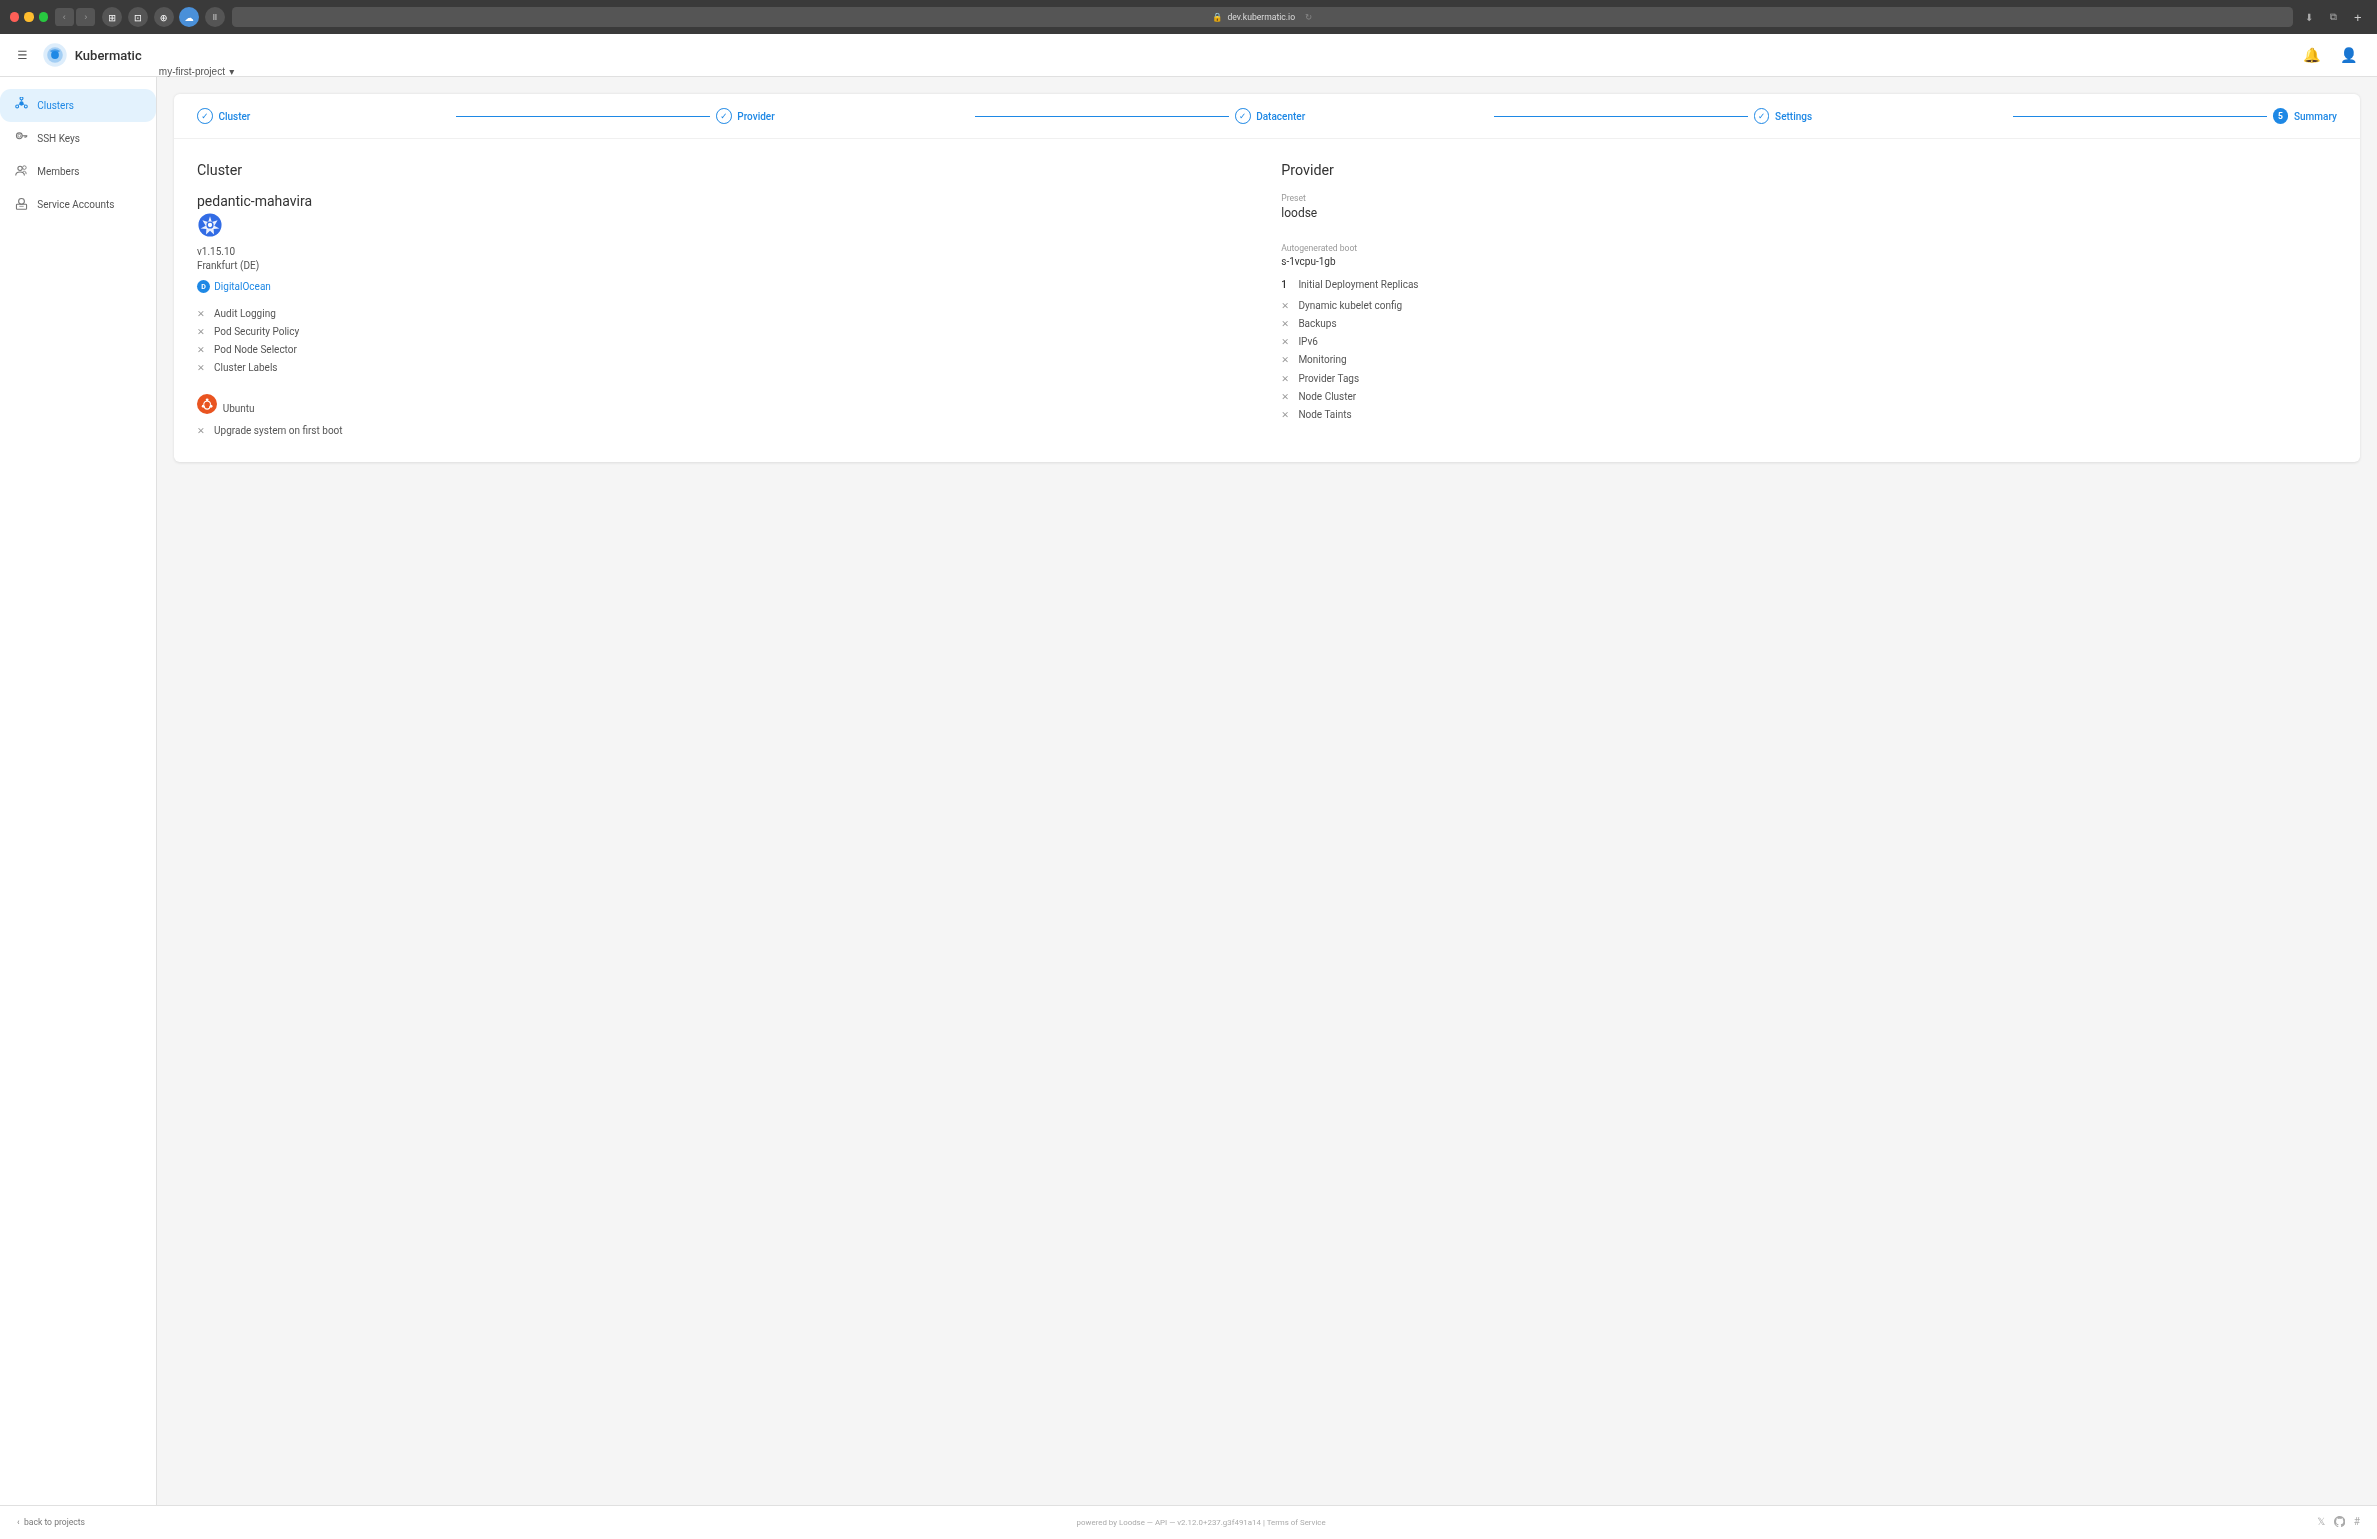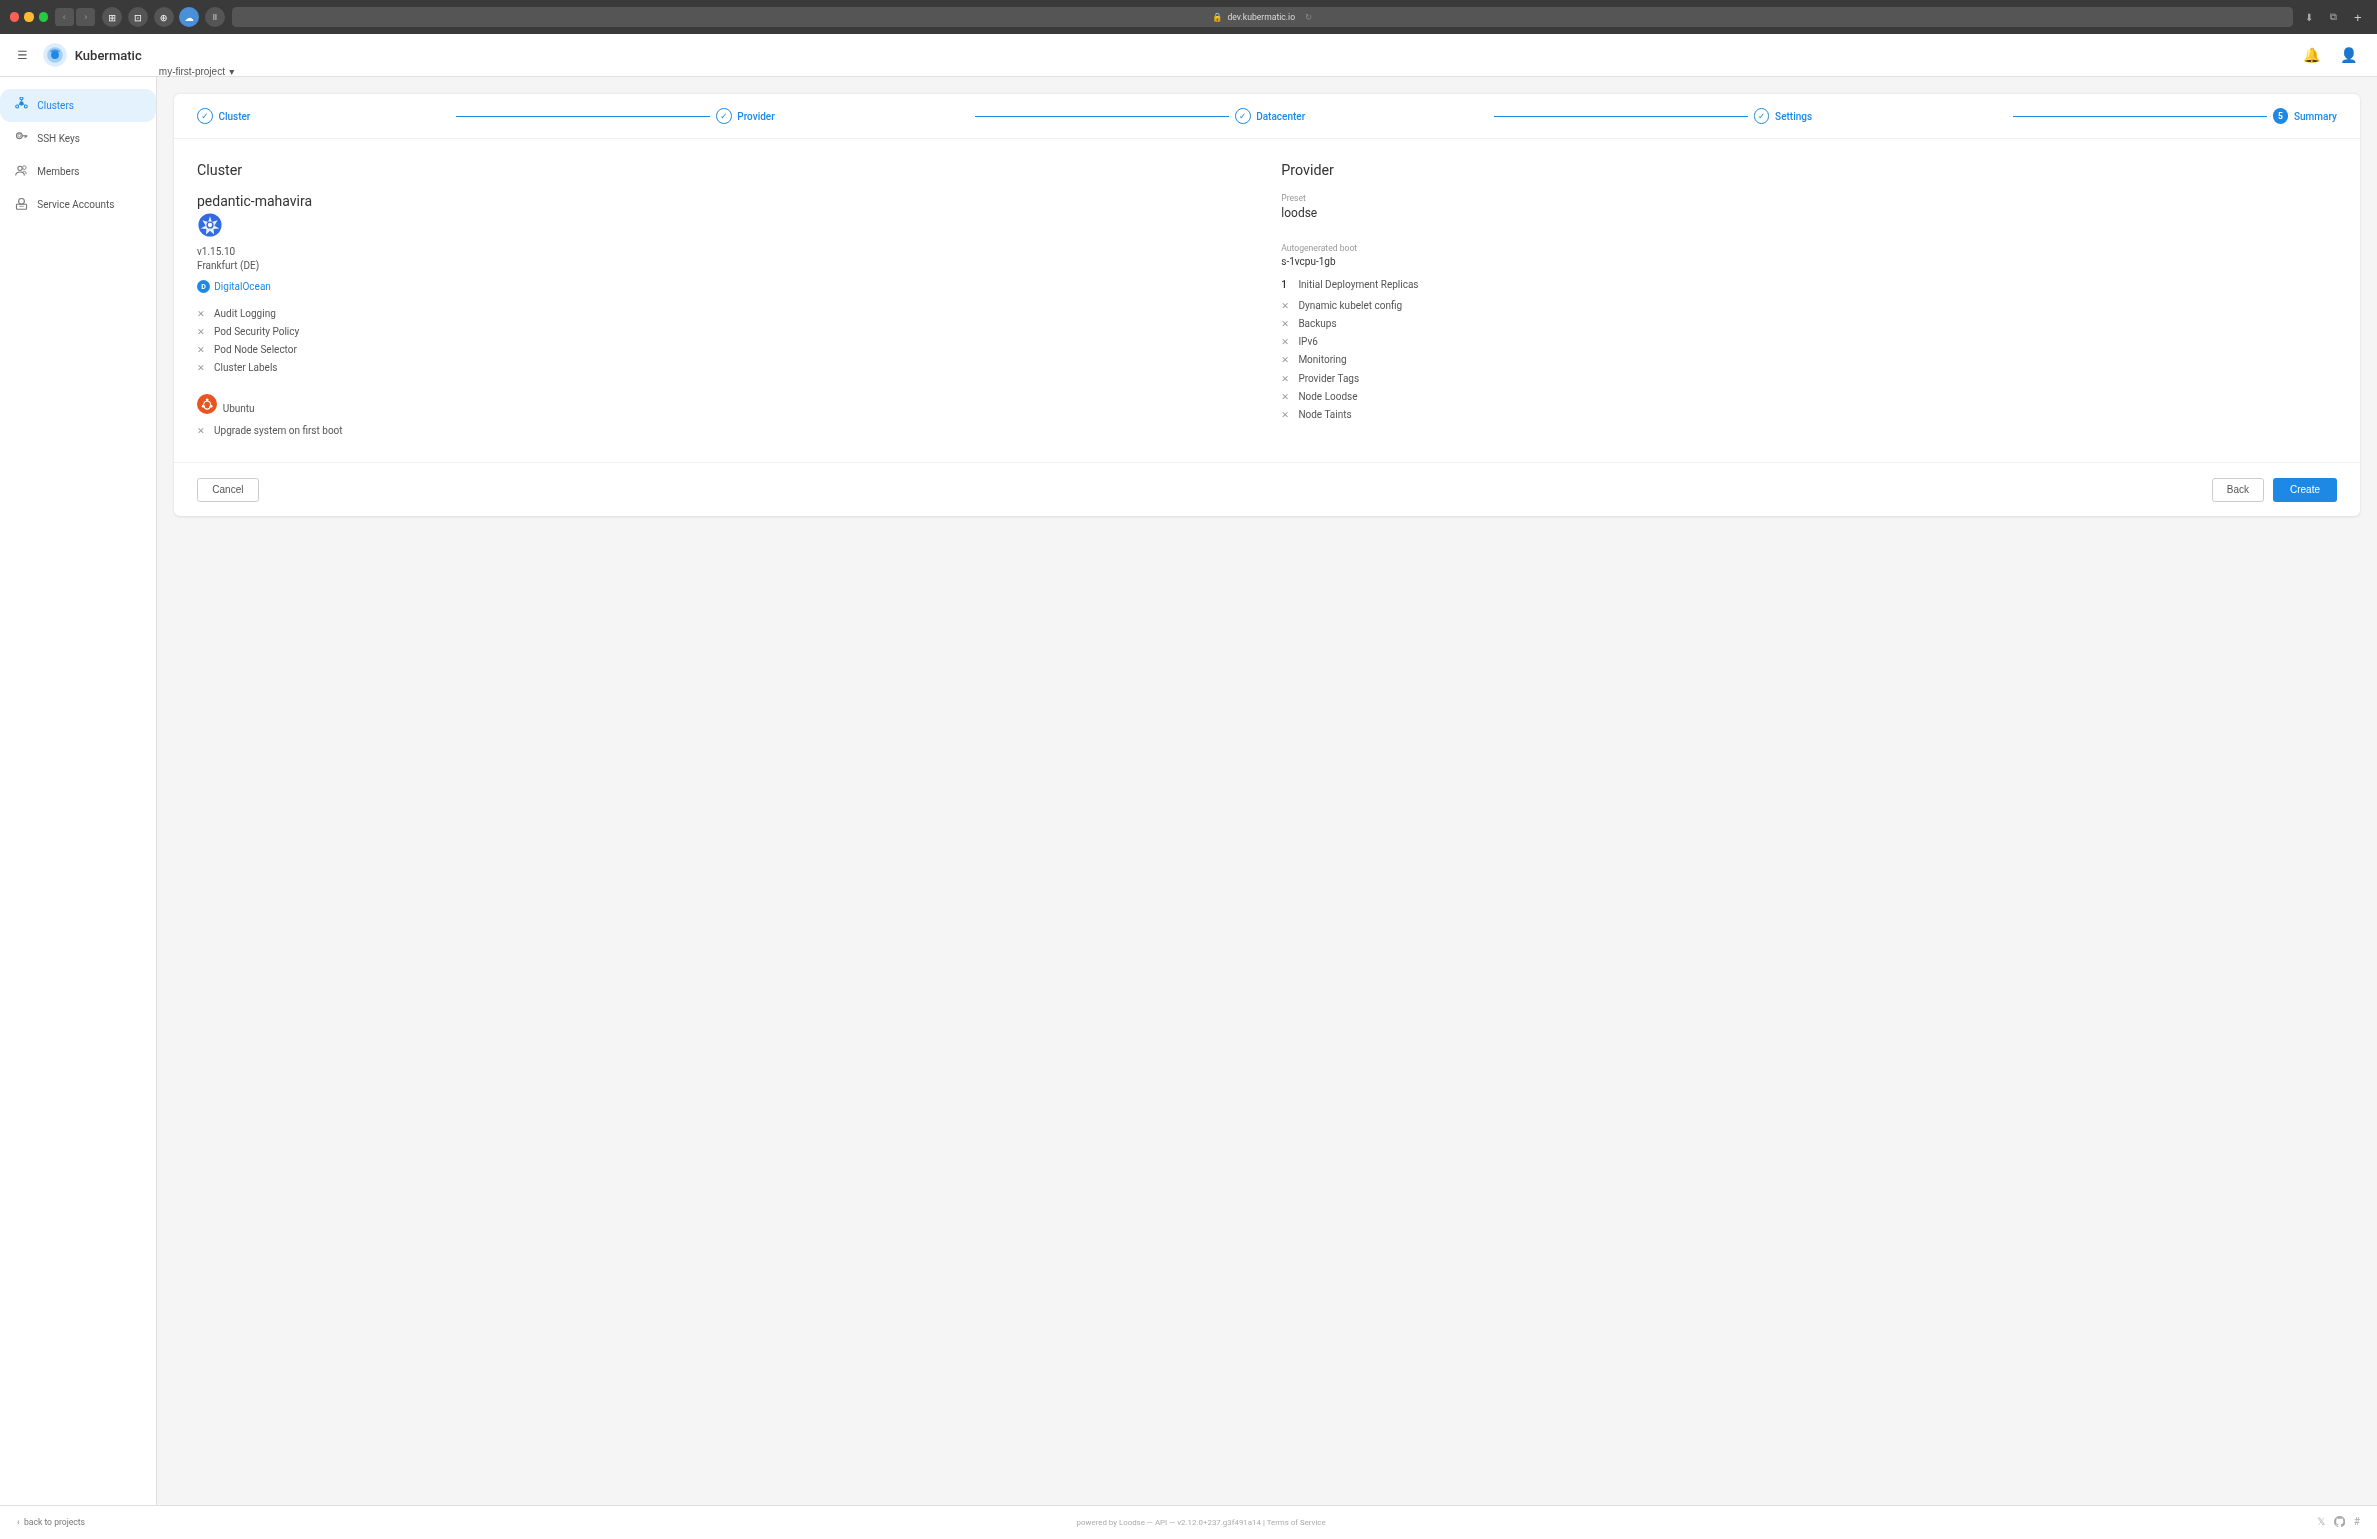--- a/index.html
+++ b/index.html
@@ -711,37 +711,30 @@
               <li class="feature-item">
                 <span class="x-icon">✕</span>
                 <span>Monitoring</span>
               </li>
               <li class="feature-item">
                 <span class="x-icon">✕</span>
                 <span>Provider Tags</span>
               </li>
               <li class="feature-item">
                 <span class="x-icon">✕</span>
-                <span>Node Loodse</span>
+                <span>Node Cluster</span>
               </li>
               <li class="feature-item">
                 <span class="x-icon">✕</span>
                 <span>Node Taints</span>
               </li>
             </ul>
           </div>
         </div>
 
-        <div class="action-bar">
-          <button class="cancel-btn">Cancel</button>
-          <div class="right-actions">
-            <button class="back-btn">Back</button>
-            <button class="create-btn">Create</button>
-          </div>
-        </div>
 
       </div>
 
     </main>
   </div>
 
   <footer class="footer">
     <div class="footer-back">
       <span>‹</span>
       <span>back to projects</span>

